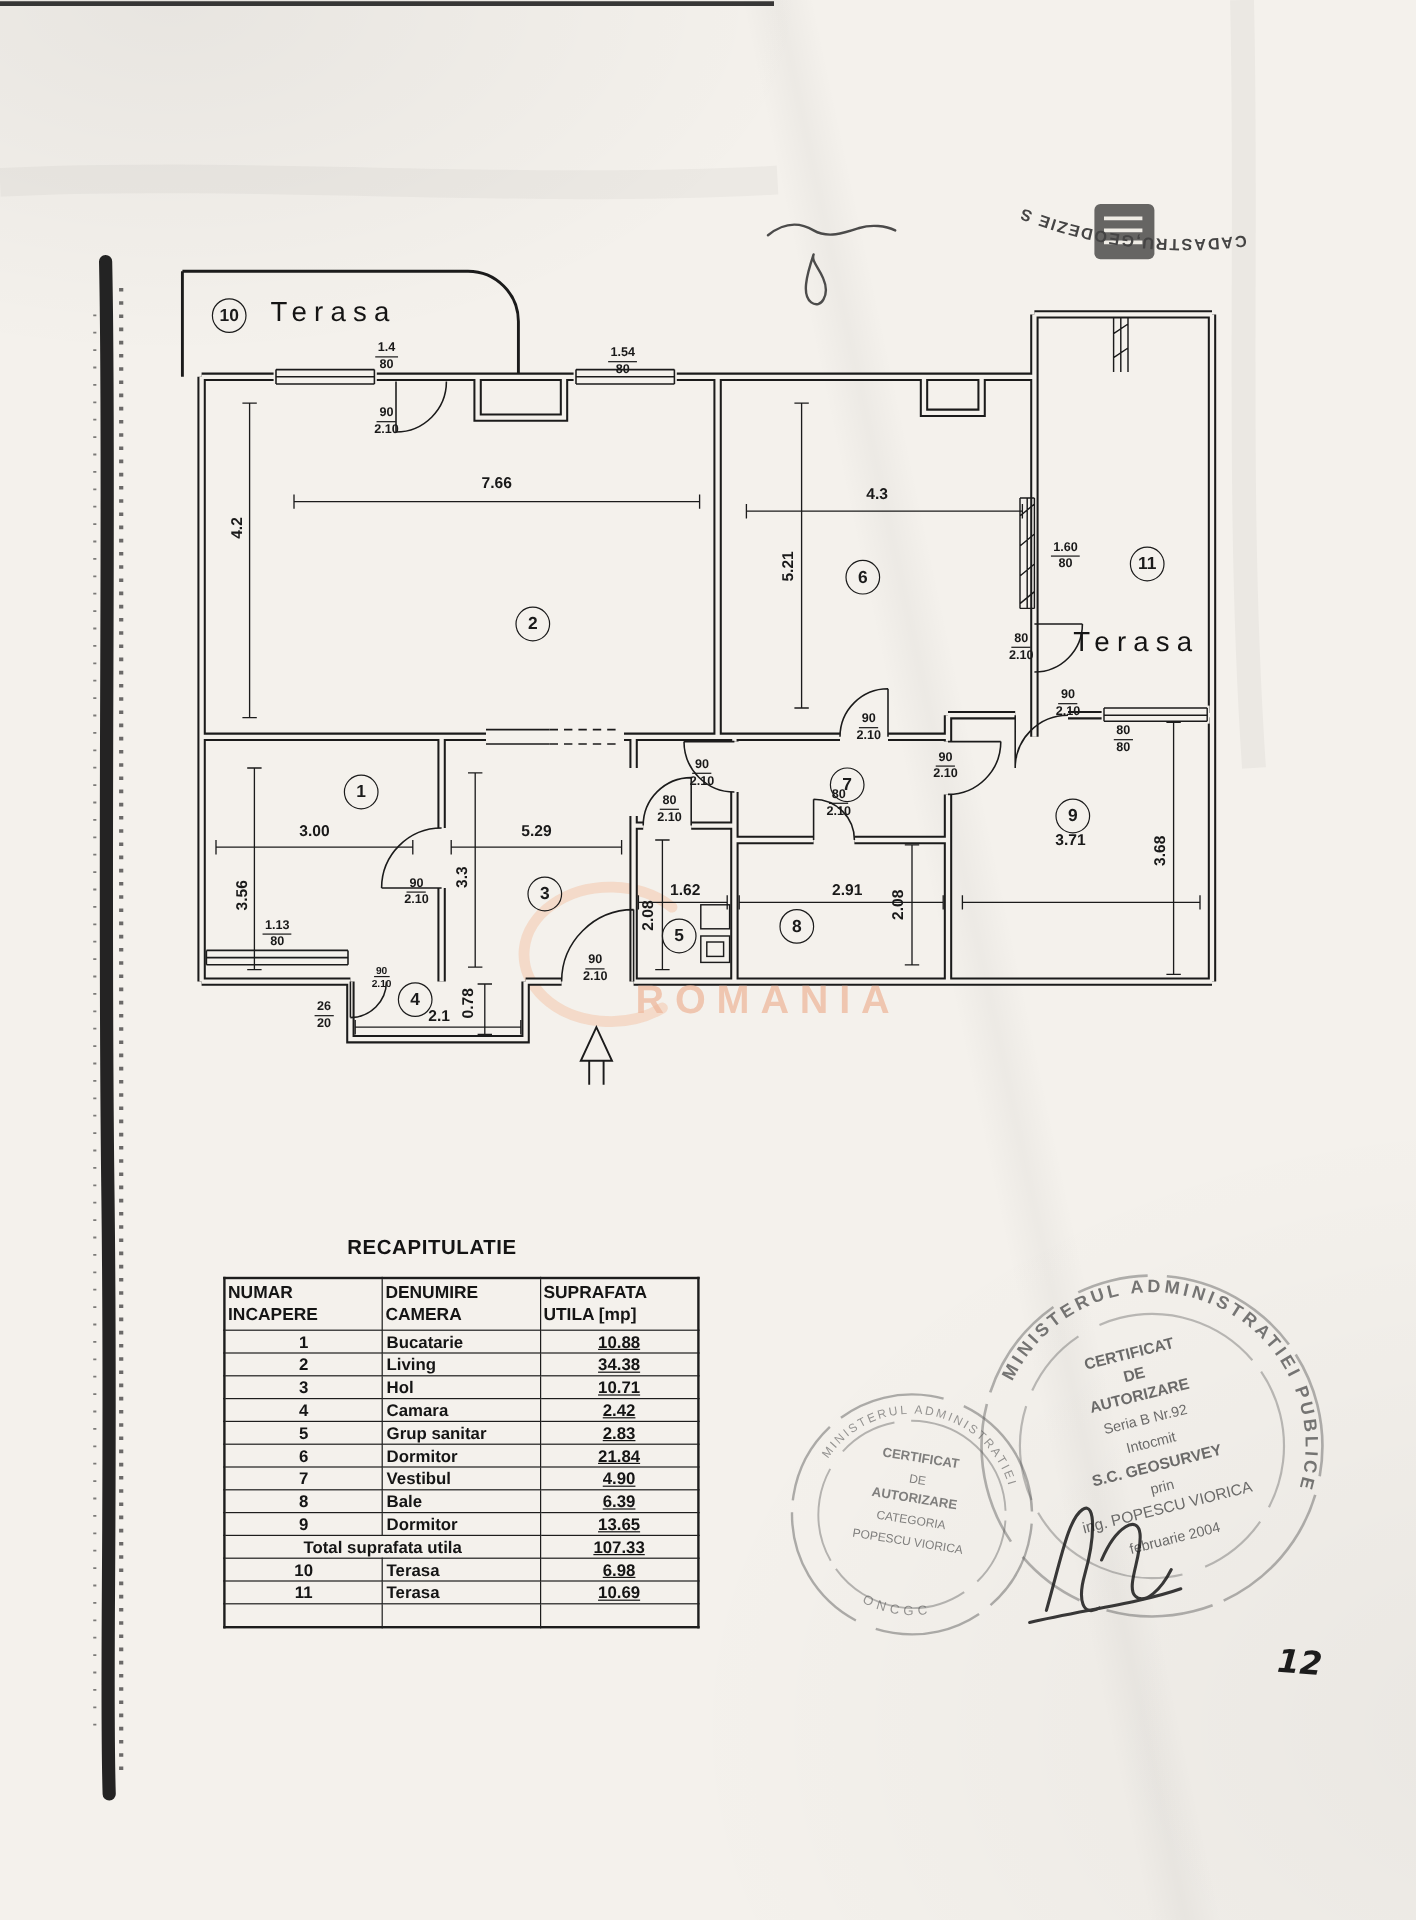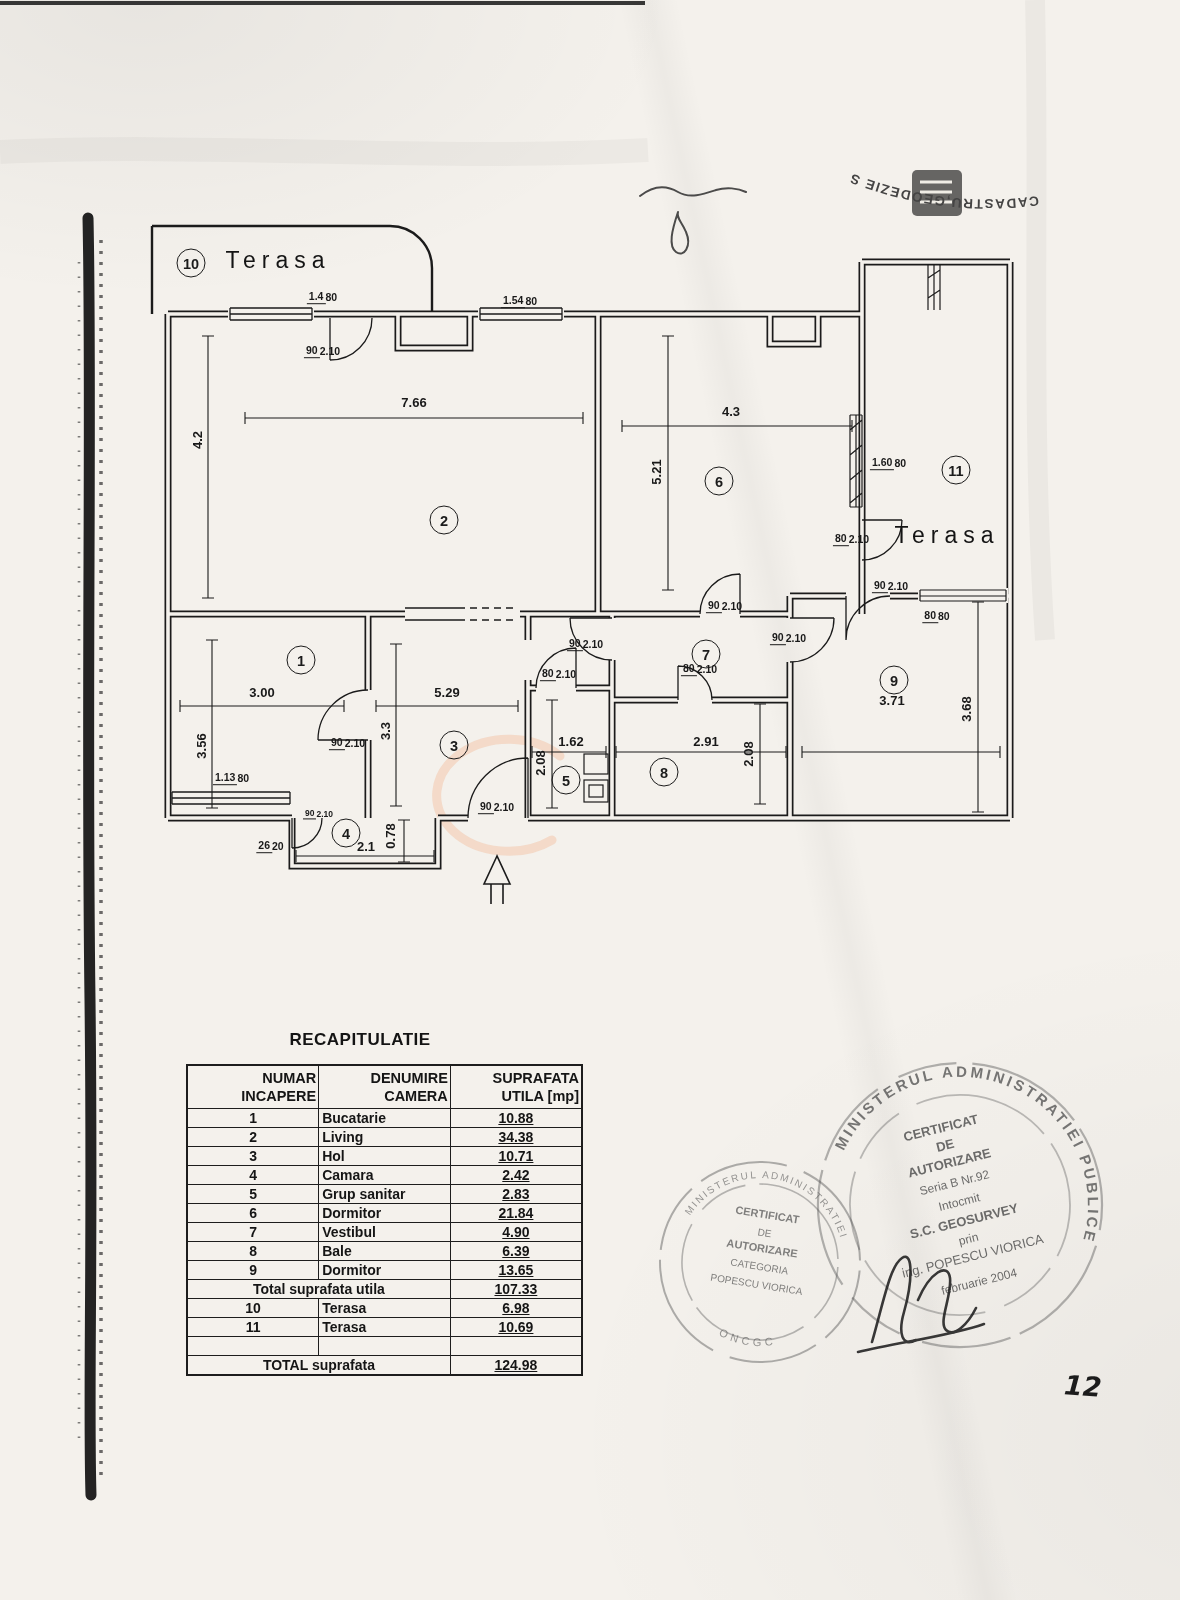--- a/index.html
+++ b/index.html
@@ -8,32 +8,32 @@
     background:
       radial-gradient(900px 500px at 12% 0%, rgba(0,0,0,0.05), transparent 60%),
       radial-gradient(1100px 800px at 108% 90%, rgba(0,0,0,0.045), transparent 65%),
       linear-gradient(78deg, transparent 63%, rgba(0,0,0,0.03) 65%, transparent 67%),
       #f4f1ec;
     font-family:"Liberation Sans", sans-serif;color:#1b1b1b;
   }
   .plan-svg{position:absolute;left:0;top:0;width:1180px;height:1600px;}
   .dim{position:absolute;transform:translate(-50%,-50%);font:700 13px "Liberation Sans",sans-serif;color:#191919;white-space:nowrap;}
   .dim.v{transform:translate(-50%,-50%) rotate(-90deg);}
-  .frac{position:absolute;transform:translate(-50%,-50%);display:flex;align-items:center;
+  .frac{position:absolute;transform:translate(-50%,-50%);display:flex;flex-direction:column;align-items:center;
         font:700 10.5px "Liberation Sans",sans-serif;color:#191919;line-height:1.2;text-align:left;}
   .frac .fa{border-bottom:1.2px solid #191919;padding:0 2px;}
   .frac.sm{font-size:8.5px;}
   .rnum{position:absolute;transform:translate(-50%,-50%);width:27px;height:27px;border:1.7px solid #1b1b1b;border-radius:50%;
         display:flex;align-items:center;justify-content:center;font:700 14.5px "Liberation Sans",sans-serif;background:transparent;}
   .terasa{position:absolute;transform:translate(-50%,-50%);font:400 23px "Liberation Sans",sans-serif;letter-spacing:6px;color:#141414;}
   .recap-title{position:absolute;left:360px;top:1040px;transform:translate(-50%,-50%);font:700 17px "Liberation Sans",sans-serif;letter-spacing:.5px;color:#141414;}
   table.recap{position:absolute;left:186px;top:1064px;width:397px;border-collapse:collapse;border:2.6px solid #1d1d1d;
         font-family:"Liberation Sans",sans-serif;color:#151515;table-layout:fixed;}
   .recap th,.recap td{border:1.6px solid #1d1d1d;overflow:hidden;}
-  .recap th{font:700 14.5px "Liberation Sans",sans-serif;padding:3px 2px;line-height:1.25;text-align:right;}
+  .recap th{font:700 14.5px "Liberation Sans",sans-serif;padding:3px 2px;line-height:1.25;text-align:left;}
   .recap td{height:18px;font:600 14px "Liberation Sans",sans-serif;padding:0 3px;}
   .c-num{text-align:center;width:110px;}
   .c-name{text-align:left;padding-left:8px;width:146px;}
   .c-area{text-align:center;width:141px;text-decoration:underline;}
   .c-label{text-align:center;padding-left:8px;font-size:13.5px;}
   .c-total{text-align:center;font-size:14px;}
   .watermark{position:absolute;left:640px;top:833px;transform:translate(-50%,-50%);
         font:700 33px "Liberation Sans",sans-serif;letter-spacing:9px;color:#eeb89c;opacity:.75;}
   .pagenum{position:absolute;left:1083px;top:1386px;transform:translate(-50%,-50%) rotate(4deg);
         font:italic 700 27px "DejaVu Sans",sans-serif;color:#1c1c1c;}
@@ -323,20 +323,21 @@
     </div>
   <div class="frac" style="left:270px;top:846px">
       <span class="fa">26</span>
       <span class="fb">20</span>
     </div>
   <div class="frac sm" style="left:318px;top:814px">
       <span class="fa">90</span>
       <span class="fb">2.10</span>
     </div>
 
+  <div class="watermark">ROMANIA</div>
 
   <div class="recap-title">RECAPITULATIE</div>
   <table class="recap">
     <thead>
       <tr>
         <th><span>NUMAR</span><br><span>INCAPERE</span></th>
         <th><span>DENUMIRE</span><br><span>CAMERA</span></th>
         <th><span>SUPRAFATA</span><br><span>UTILA [mp]</span></th>
       </tr>
     </thead>
@@ -398,22 +399,18 @@
       <tr>
           <td class="c-num">11</td>
           <td class="c-name">Terasa</td>
           <td class="c-area">10.69</td>
         </tr>
       <tr>
           <td class="c-num"></td>
           <td class="c-name"></td>
           <td class="c-area"></td>
         </tr>
-      <tr>
-          <td colspan="2" class="c-total">TOTAL suprafata</td>
-          <td class="c-area">124.98</td>
-        </tr>
     </tbody>
   </table>
 
   <div class="pagenum">12</div>
 
 </div>
 
 </body></html>

